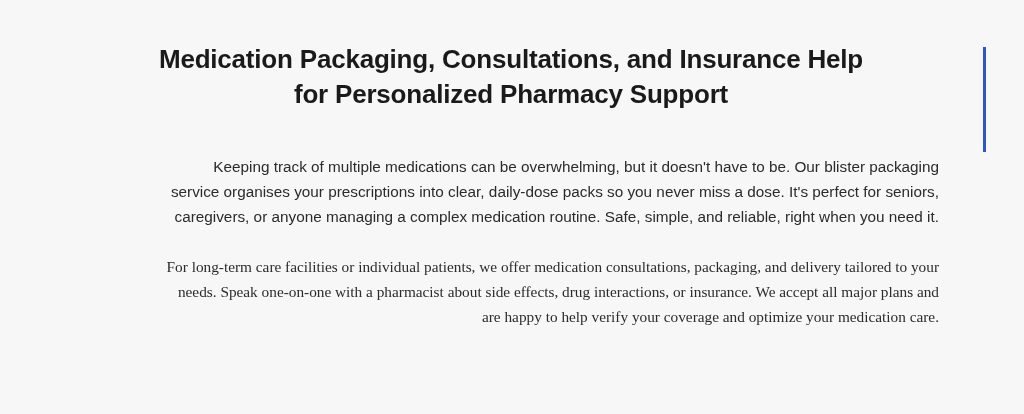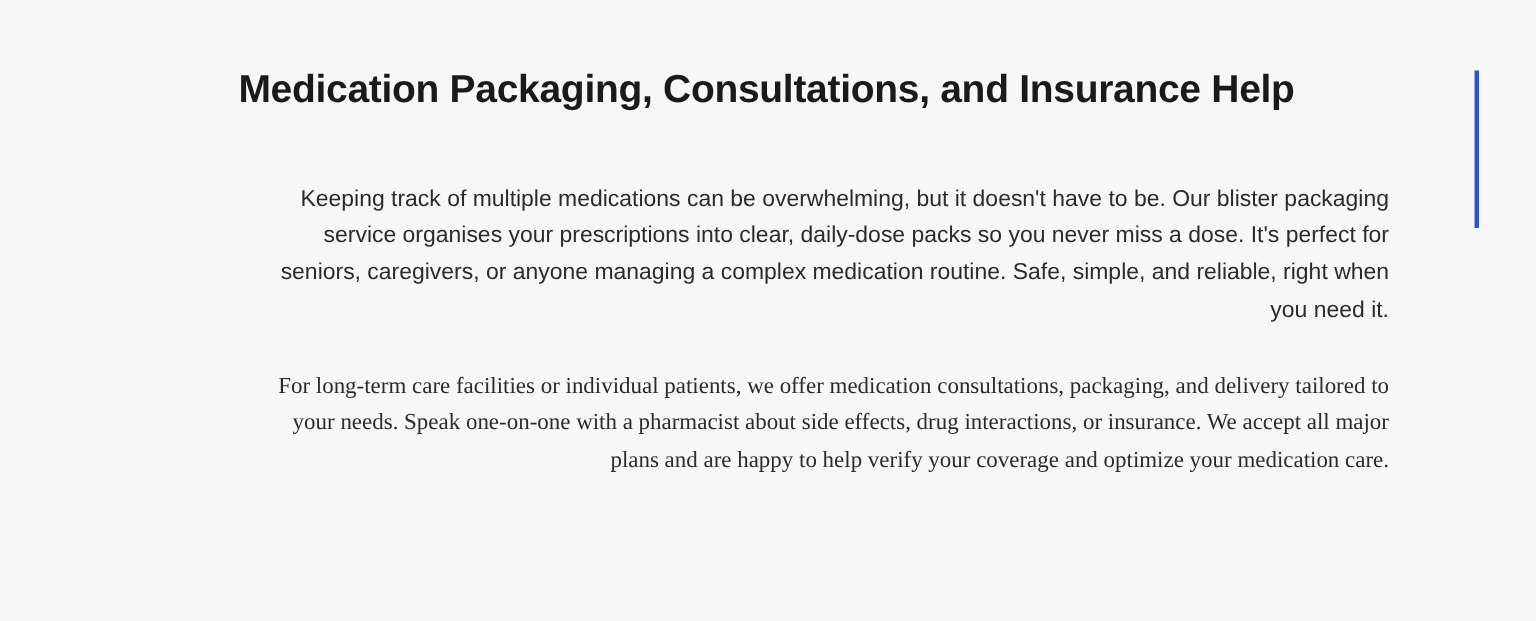--- a/index.html
+++ b/index.html
@@ -37,21 +37,21 @@
     letter-spacing: -0.2px;
     padding-right: 2px;
   }
   .heading .line {
     display: block;
   }
   .body-block {
     margin-top: 44px;
   }
   .para {
-    margin: 13px;
+    margin: 0;
     font-size: 15.3px;
     line-height: 1.62;
     color: #2b2b2b;
     text-align: right;
     padding-left: 78px;
     padding-right: 0px;
   }
   .para + .para {
     margin-top: 26px;
     font-family: Liberation Serif, serif;
@@ -69,20 +69,21 @@
 <body>
 
 <div class="page">
 
   <div class="accent-bar"></div>
 
   <div class="content">
 
     <h1 class="heading">
       <span class="line">Medication Packaging, Consultations, and Insurance Help</span>
+      <span class="line">for Personalized Pharmacy Support</span>
     </h1>
 
     <div class="body-block">
       <p class="para">Keeping track of multiple medications can be overwhelming, but it doesn't have to be. Our blister packaging service organises your prescriptions into clear, daily-dose packs so you never miss a dose. It's perfect for seniors, caregivers, or anyone managing a complex medication routine. Safe, simple, and reliable, right when you need it.</p>
       <p class="para">For long-term care facilities or individual patients, we offer medication consultations, packaging, and delivery tailored to your needs. Speak one-on-one with a pharmacist about side effects, drug interactions, or insurance. We accept all major plans and are happy to help verify your coverage and optimize your medication care.</p>
     </div>
 
   </div>
 </div>
 

